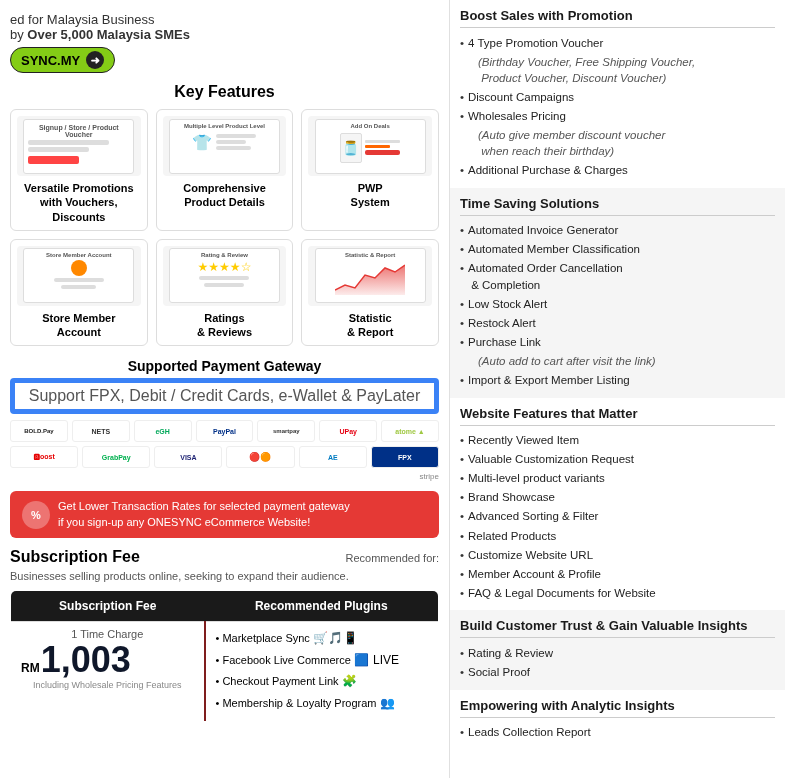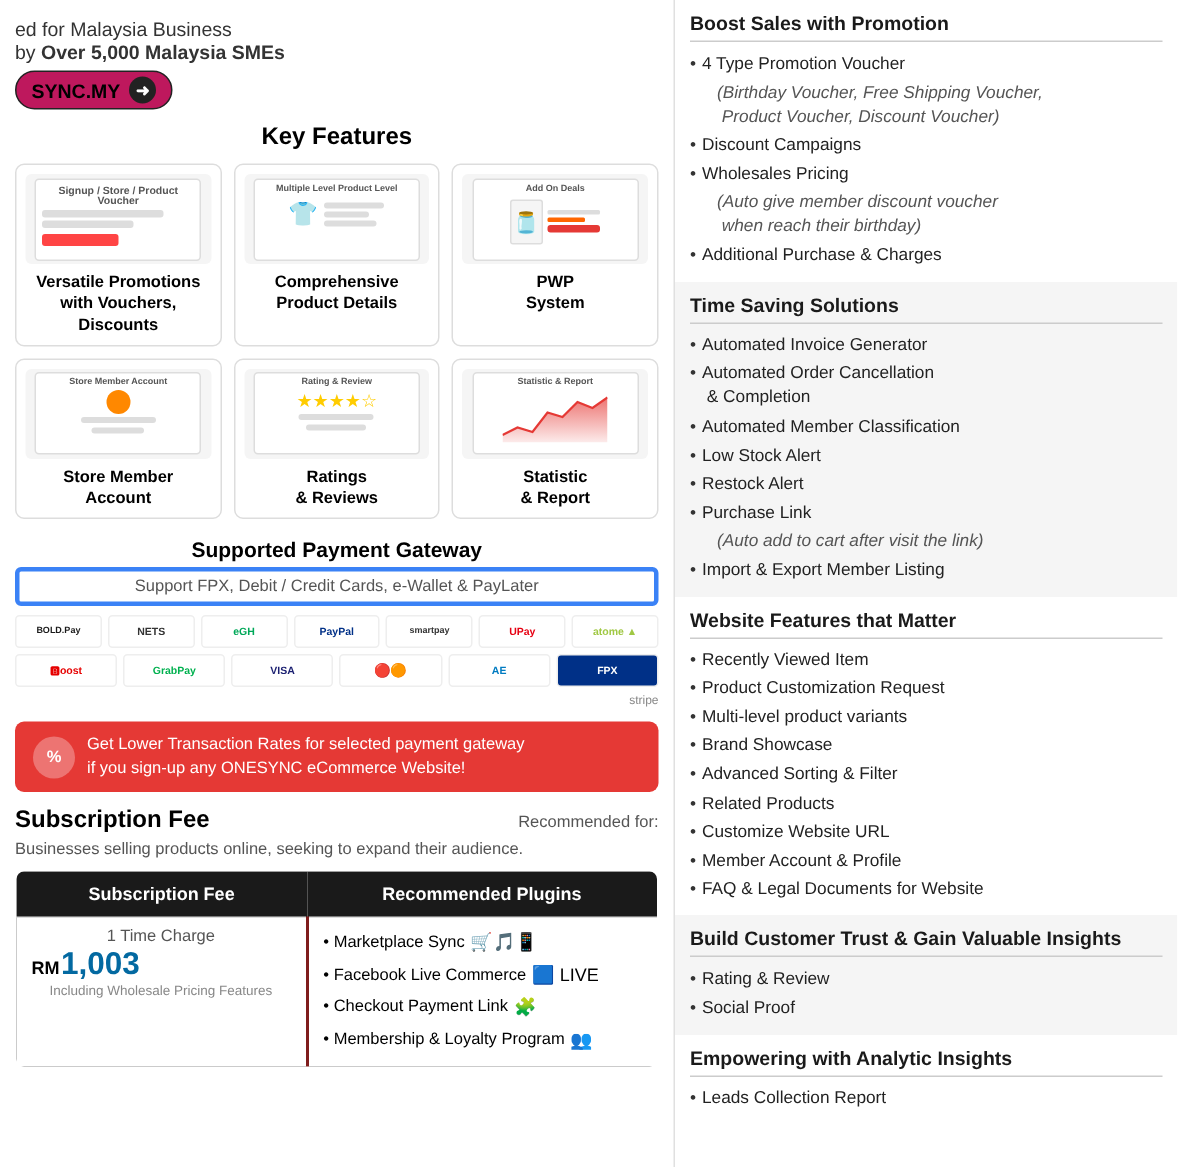--- a/index.html
+++ b/index.html
@@ -29,21 +29,21 @@
     .hero-text .tagline {
       font-size: 13px;
       color: #333;
     }
     .hero-text .tagline span {
       font-weight: bold;
     }
     .hero-text .domain {
       display: inline-flex;
       align-items: center;
-      background: #be185d;
+      background: #84cc16;
       border: 1.5px solid #222;
       border-radius: 20px;
       padding: 3px 10px;
       font-size: 13px;
       font-weight: bold;
       margin-top: 5px;
       gap: 6px;
     }
     .hero-text .domain .arrow-circle {
       background: #222;
@@ -164,23 +164,23 @@
       margin-bottom: 10px;
     }
     .payment-section .pay-title {
       font-size: 14px;
       font-weight: bold;
       text-align: center;
       margin-bottom: 4px;
     }
     .payment-section .pay-support {
       text-align: center;
-      font-size: 11px;
+      font-size: 16px;
       color: #555;
-      border: 3px solid #3b82f6;
+      border: 5px solid #3b82f6;
       border-radius: 4px;
       padding: 4px;
       margin-bottom: 6px;
     }
     .payment-logos {
       display: grid;
       grid-template-columns: repeat(7, 1fr);
       gap: 4px;
       margin-bottom: 4px;
     }
@@ -277,23 +277,23 @@
     }
     .sub-table td:first-child {
       border-right: 2px solid #7f1d1d;
       text-align: center;
     }
     .price-block {
       font-size: 11px;
       color: #555;
     }
     .price-big {
-      font-size: 21px;
-      font-weight: bold;
-      color: #0369a1;
+      font-size: 36px;
+      font-weight: bold;
+      color: #0f172a;
       line-height: 1;
     }
     .price-prefix {
       font-size: 12px;
       font-weight: bold;
     }
     .price-note {
       font-size: 9px;
       color: #888;
     }
@@ -569,35 +569,35 @@
       <li>Wholesales Pricing</li>
       <li class="indented">(Auto give member discount voucher<br>&nbsp;when reach their birthday)</li>
       <li>Additional Purchase &amp; Charges</li>
     </ul>
   </div>
 
   <div class="right-section right-section-alt">
     <div class="right-section-title">Time Saving Solutions</div>
     <ul class="feature-list">
       <li>Automated Invoice Generator</li>
+      <li>Automated Member Classification</li>
       <li>Automated Order Cancellation<br>&nbsp;&amp; Completion</li>
-      <li>Automated Member Classification</li>
       <li>Low Stock Alert</li>
       <li>Restock Alert</li>
       <li>Purchase Link</li>
       <li class="indented">(Auto add to cart after visit the link)</li>
       <li>Import &amp; Export Member Listing</li>
     </ul>
   </div>
 
   <div class="right-section">
     <div class="right-section-title">Website Features that Matter</div>
     <ul class="feature-list">
       <li>Recently Viewed Item</li>
-      <li>Product Customization Request</li>
+      <li>Valuable Customization Request</li>
       <li>Multi-level product variants</li>
       <li>Brand Showcase</li>
       <li>Advanced Sorting &amp; Filter</li>
       <li>Related Products</li>
       <li>Customize Website URL</li>
       <li>Member Account &amp; Profile</li>
       <li>FAQ &amp; Legal Documents for Website</li>
     </ul>
   </div>
 

